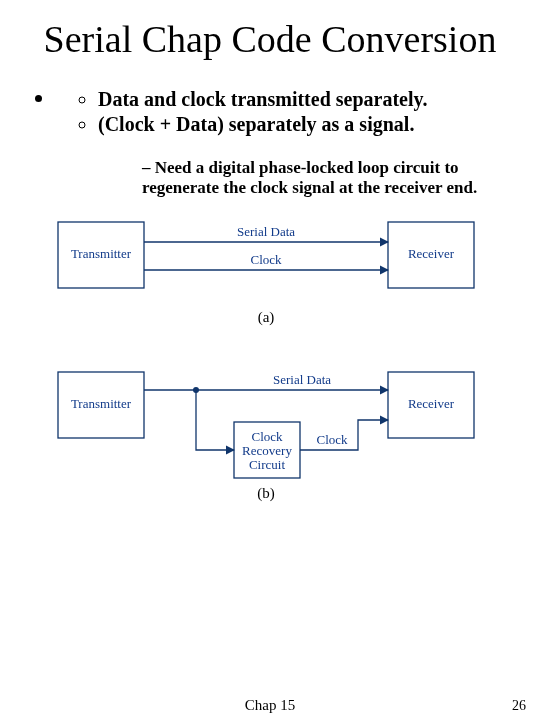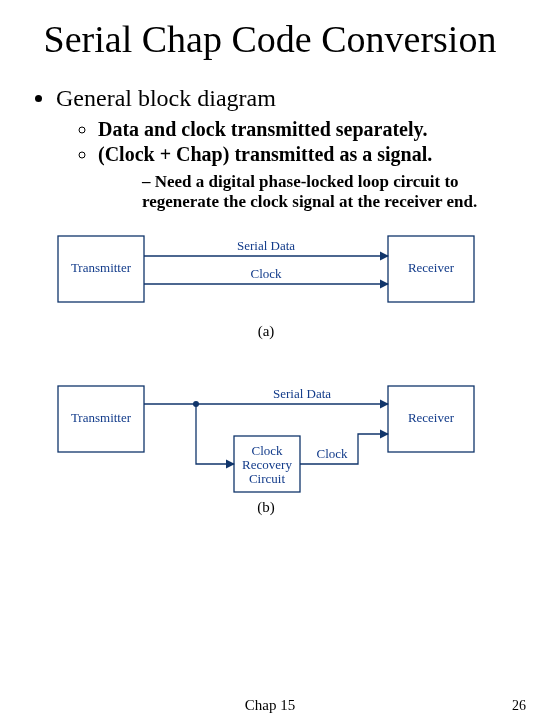--- a/index.html
+++ b/index.html
@@ -30,21 +30,21 @@
   }
   ul.lvl1 > li { margin-bottom: 4px; }
   ul.lvl2 {
     margin: 6px 0 0 0;
     padding-left: 42px;
     font-size: 20px;
     font-weight: bold;
   }
   ul.lvl2 > li { margin-bottom: 2px; }
   ul.lvl3 {
-    margin: 6px 0 0 0;
+    margin: 22px 0 0 0;
     padding-left: 44px;
     font-size: 17px;
     list-style: none;
   }
   ul.lvl3 > li::before {
     content: "– ";
   }
   .diagram-wrap {
     margin-top: 14px;
   }
@@ -96,24 +96,24 @@
     font-size: 14px;
   }
 </style>
 </head>
 <body>
 
 <div class="slide">
   <h1 class="title">Serial Chap Code Conversion</h1>
 
   <ul class="lvl1">
-    <li><span>General block diagram</span>
+    <li>
       <ul class="lvl2">
         <li>Data and clock transmitted separately.</li>
-        <li><span>(Clock + Chap) transmitted as a signal.</span>
+        <li><span>(Clock + Data) separately as a signal.</span>
           <ul class="lvl3">
             <li>Need a digital phase-locked loop circuit to regenerate the clock signal at the receiver end.</li>
           </ul>
         </li>
       </ul>
     </li>
   </ul>
 
   <div class="diagram-wrap">
     <svg width="484" height="290" viewBox="0 0 484 290">

